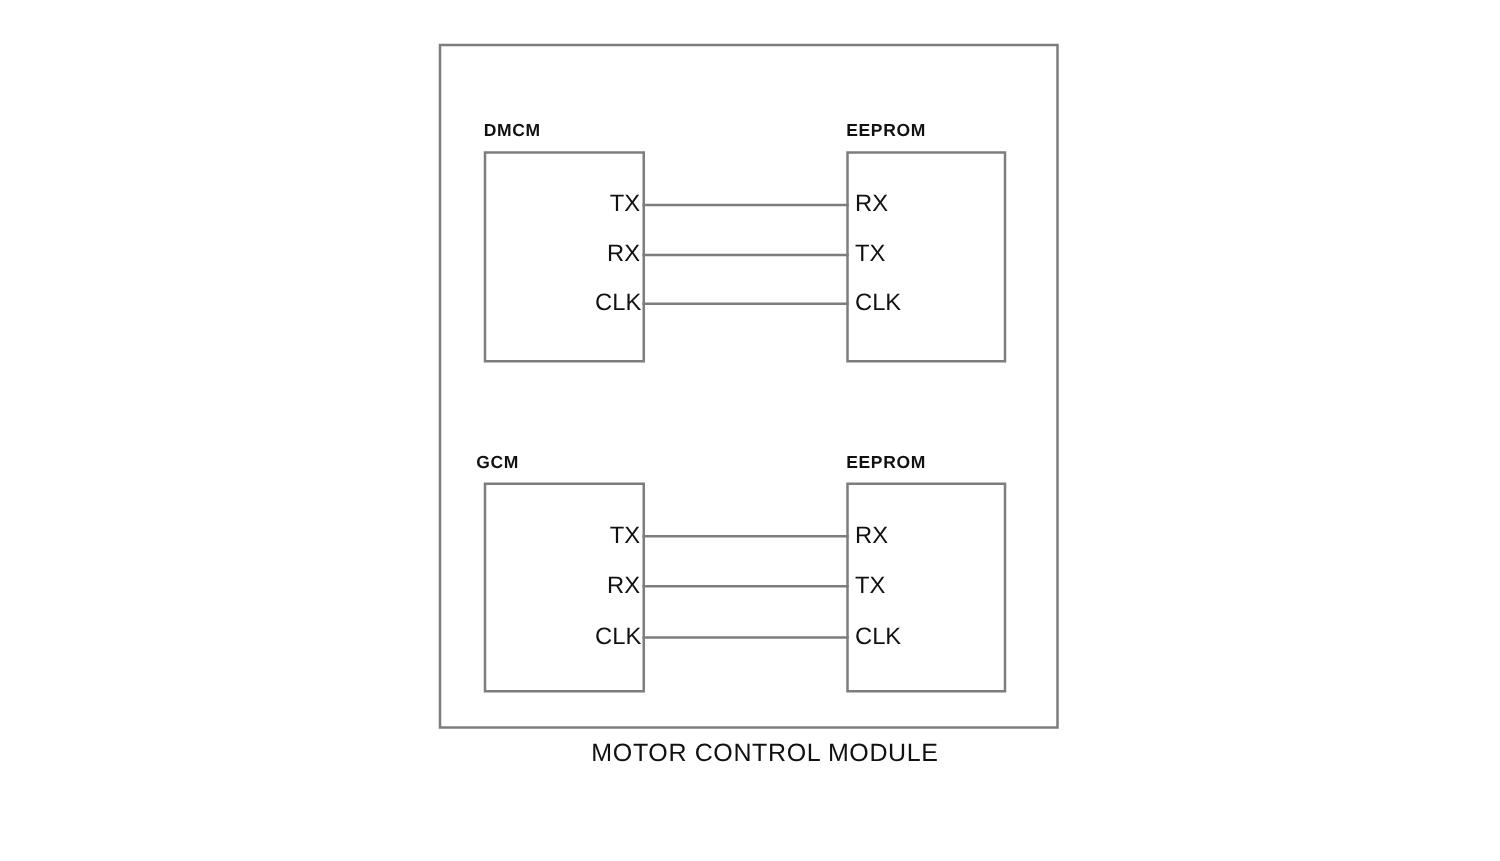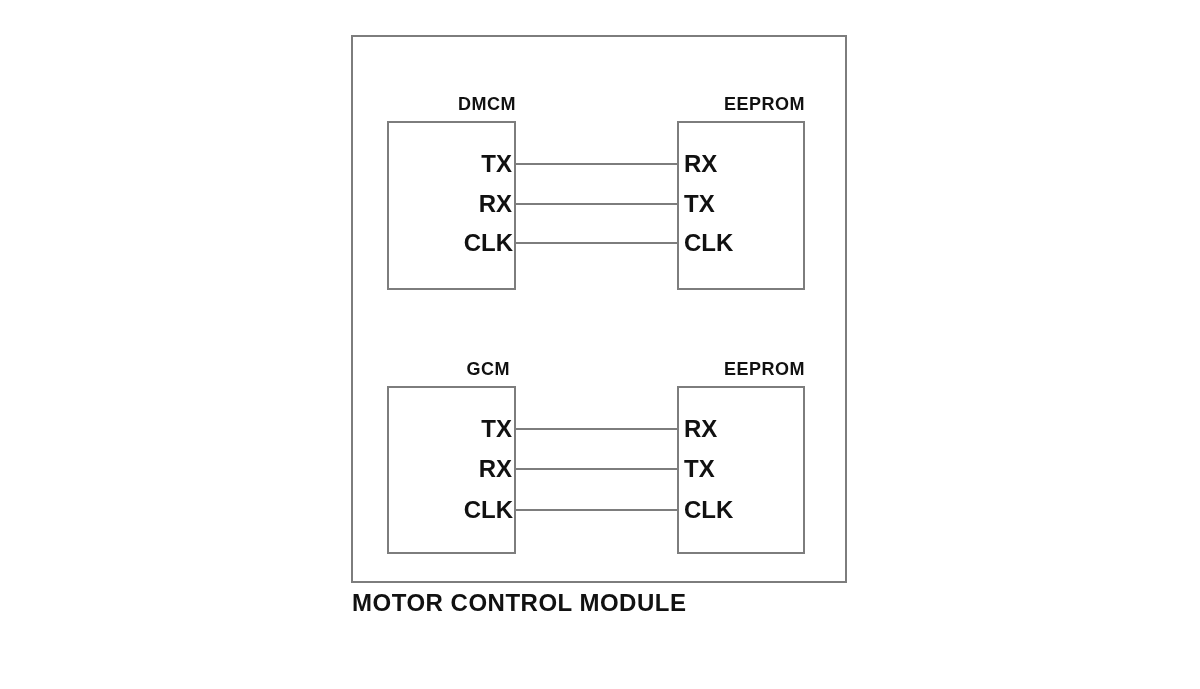--- a/index.html
+++ b/index.html
@@ -26,50 +26,50 @@
   }
   .block {
     position: absolute;
     border: 2px solid var(--stroke);
     background: var(--background);
   }
   .block-title {
     position: absolute;
     height: 26px;
     line-height: 26px;
-    text-align: right;
-    font-size: 18px;
+    text-align: left;
+    font-size: 14px;
     font-weight: bold;
     color: var(--text);
     letter-spacing: 0.5px;
     white-space: nowrap;
   }
   .wire {
     position: absolute;
     height: 2px;
     background: var(--stroke);
   }
   .pin {
     position: absolute;
     height: 24px;
     line-height: 24px;
-    font-size: 24px;
-    font-weight: bold;
+    font-size: 19px;
+    font-weight: normal;
     color: var(--text);
     white-space: nowrap;
   }
   .pin.left-side { text-align: right; }
   .pin.right-side { text-align: left; }
   .caption {
     position: absolute;
     height: 26px;
     line-height: 26px;
-    text-align: left;
-    font-size: 24px;
-    font-weight: bold;
+    text-align: center;
+    font-size: 20px;
+    font-weight: normal;
     color: var(--text);
     letter-spacing: 0.5px;
     white-space: nowrap;
   }
 </style>
 </head>
 <body>
 
 <div class="canvas">
 

